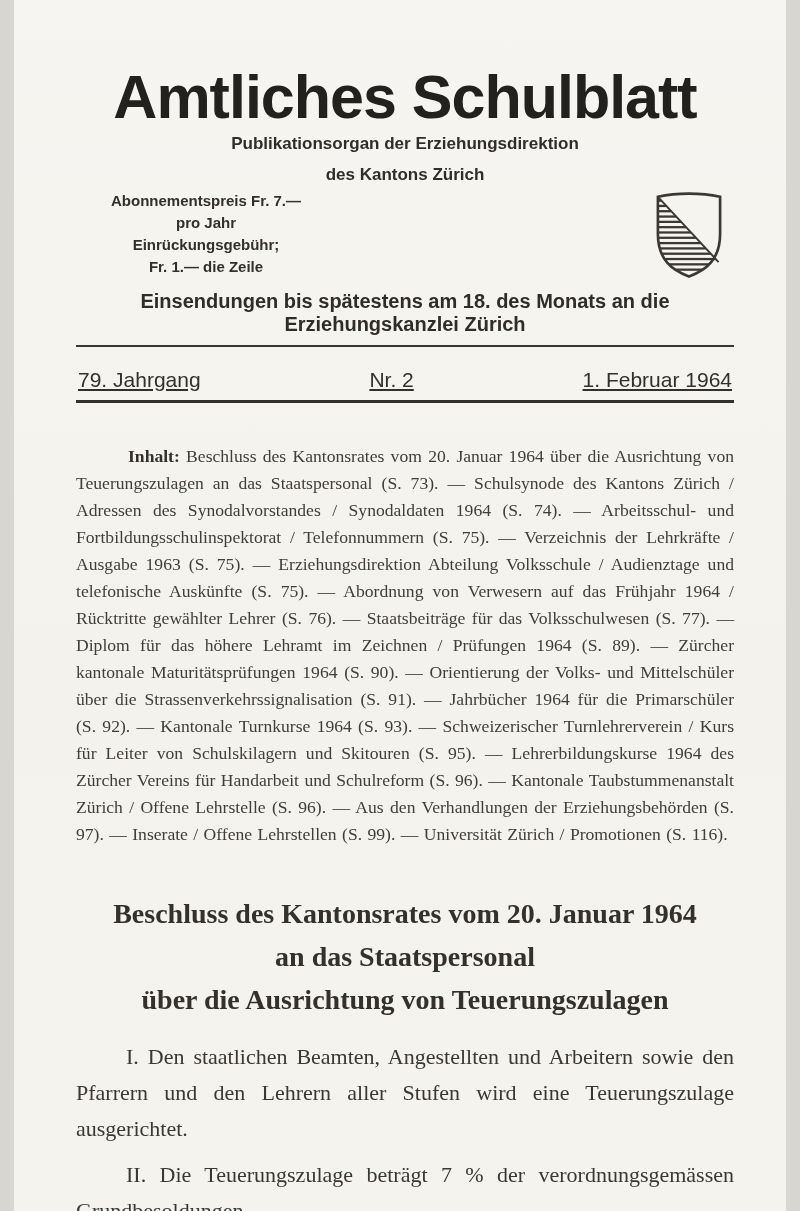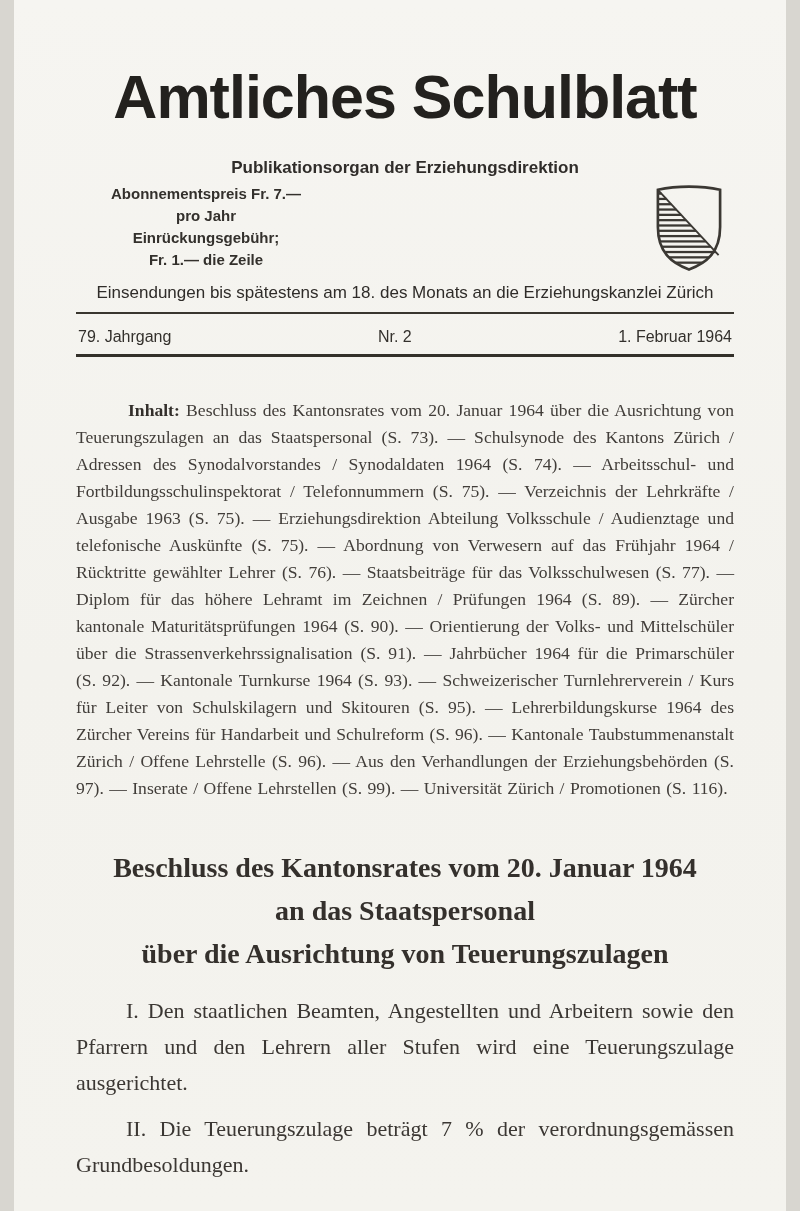--- a/index.html
+++ b/index.html
@@ -19,21 +19,20 @@
   .paper-title{
     margin:66px 0 0 0;
     text-align:center;
     font-size:61px;
     line-height:62px;
     font-weight:700;
     letter-spacing:-1px;
     color:#23211e;
   }
   .subtitle{
-    margin-top:24px;
     text-align:center;
     font-size:17px;
     font-weight:700;
     line-height:31px;
     color:#302d2a;
   }
   .subtitle .sub-line{display:block;}
   .info-row{
     margin-top:0;
     display:flex;
@@ -46,34 +45,35 @@
     line-height:22px;
     color:#33302c;
     text-align:center;
   }
   .info-left{width:260px;}
   .info-right{width:280px;}
   .shield-wrap{width:90px;display:flex;justify-content:center;}
   .deadline{
     margin-top:12px;
     text-align:center;
-    font-size:17px;
-    font-weight:400;
+    font-size:20px;
+    font-weight:700;
     color:#2f2c29;
   }
   .rule-thin{border-top:2px solid #39362f;margin-top:9px;}
   .rule-thick{border-top:3px solid #33302a;}
   .issue-row{
     display:flex;
     justify-content:space-between;
     align-items:baseline;
-    font-size:16px;
+    font-size:21px;
     font-weight:400;
     color:#33302c;
-    padding:14px 2px 8px 2px;
+    padding:21px 2px 8px 2px;
+    text-decoration:underline;
   }
   
   .toc{
     margin:40px 0 0 0;
     font-size:17.6px;
     line-height:27px;
     text-align:justify;
     text-indent:52px;
     color:#413d39;
     word-spacing:1px;
@@ -103,20 +103,21 @@
 </head>
 <body>
 
 <div class="page">
 
   <header class="masthead">
     <h1 class="paper-title">Amtliches Schulblatt</h1>
 
     <div class="subtitle">
       <span class="sub-line">Publikationsorgan der Erziehungsdirektion</span>
+      <span class="sub-line">des Kantons Zürich</span>
     </div>
 
     <div class="info-row">
       <div class="info-block info-left">
         <div>Abonnementspreis Fr. 7.—</div>
         <div>pro Jahr</div>
         <div>Einrückungsgebühr;</div>
         <div>Fr. 1.— die Zeile</div>
       </div>
 

